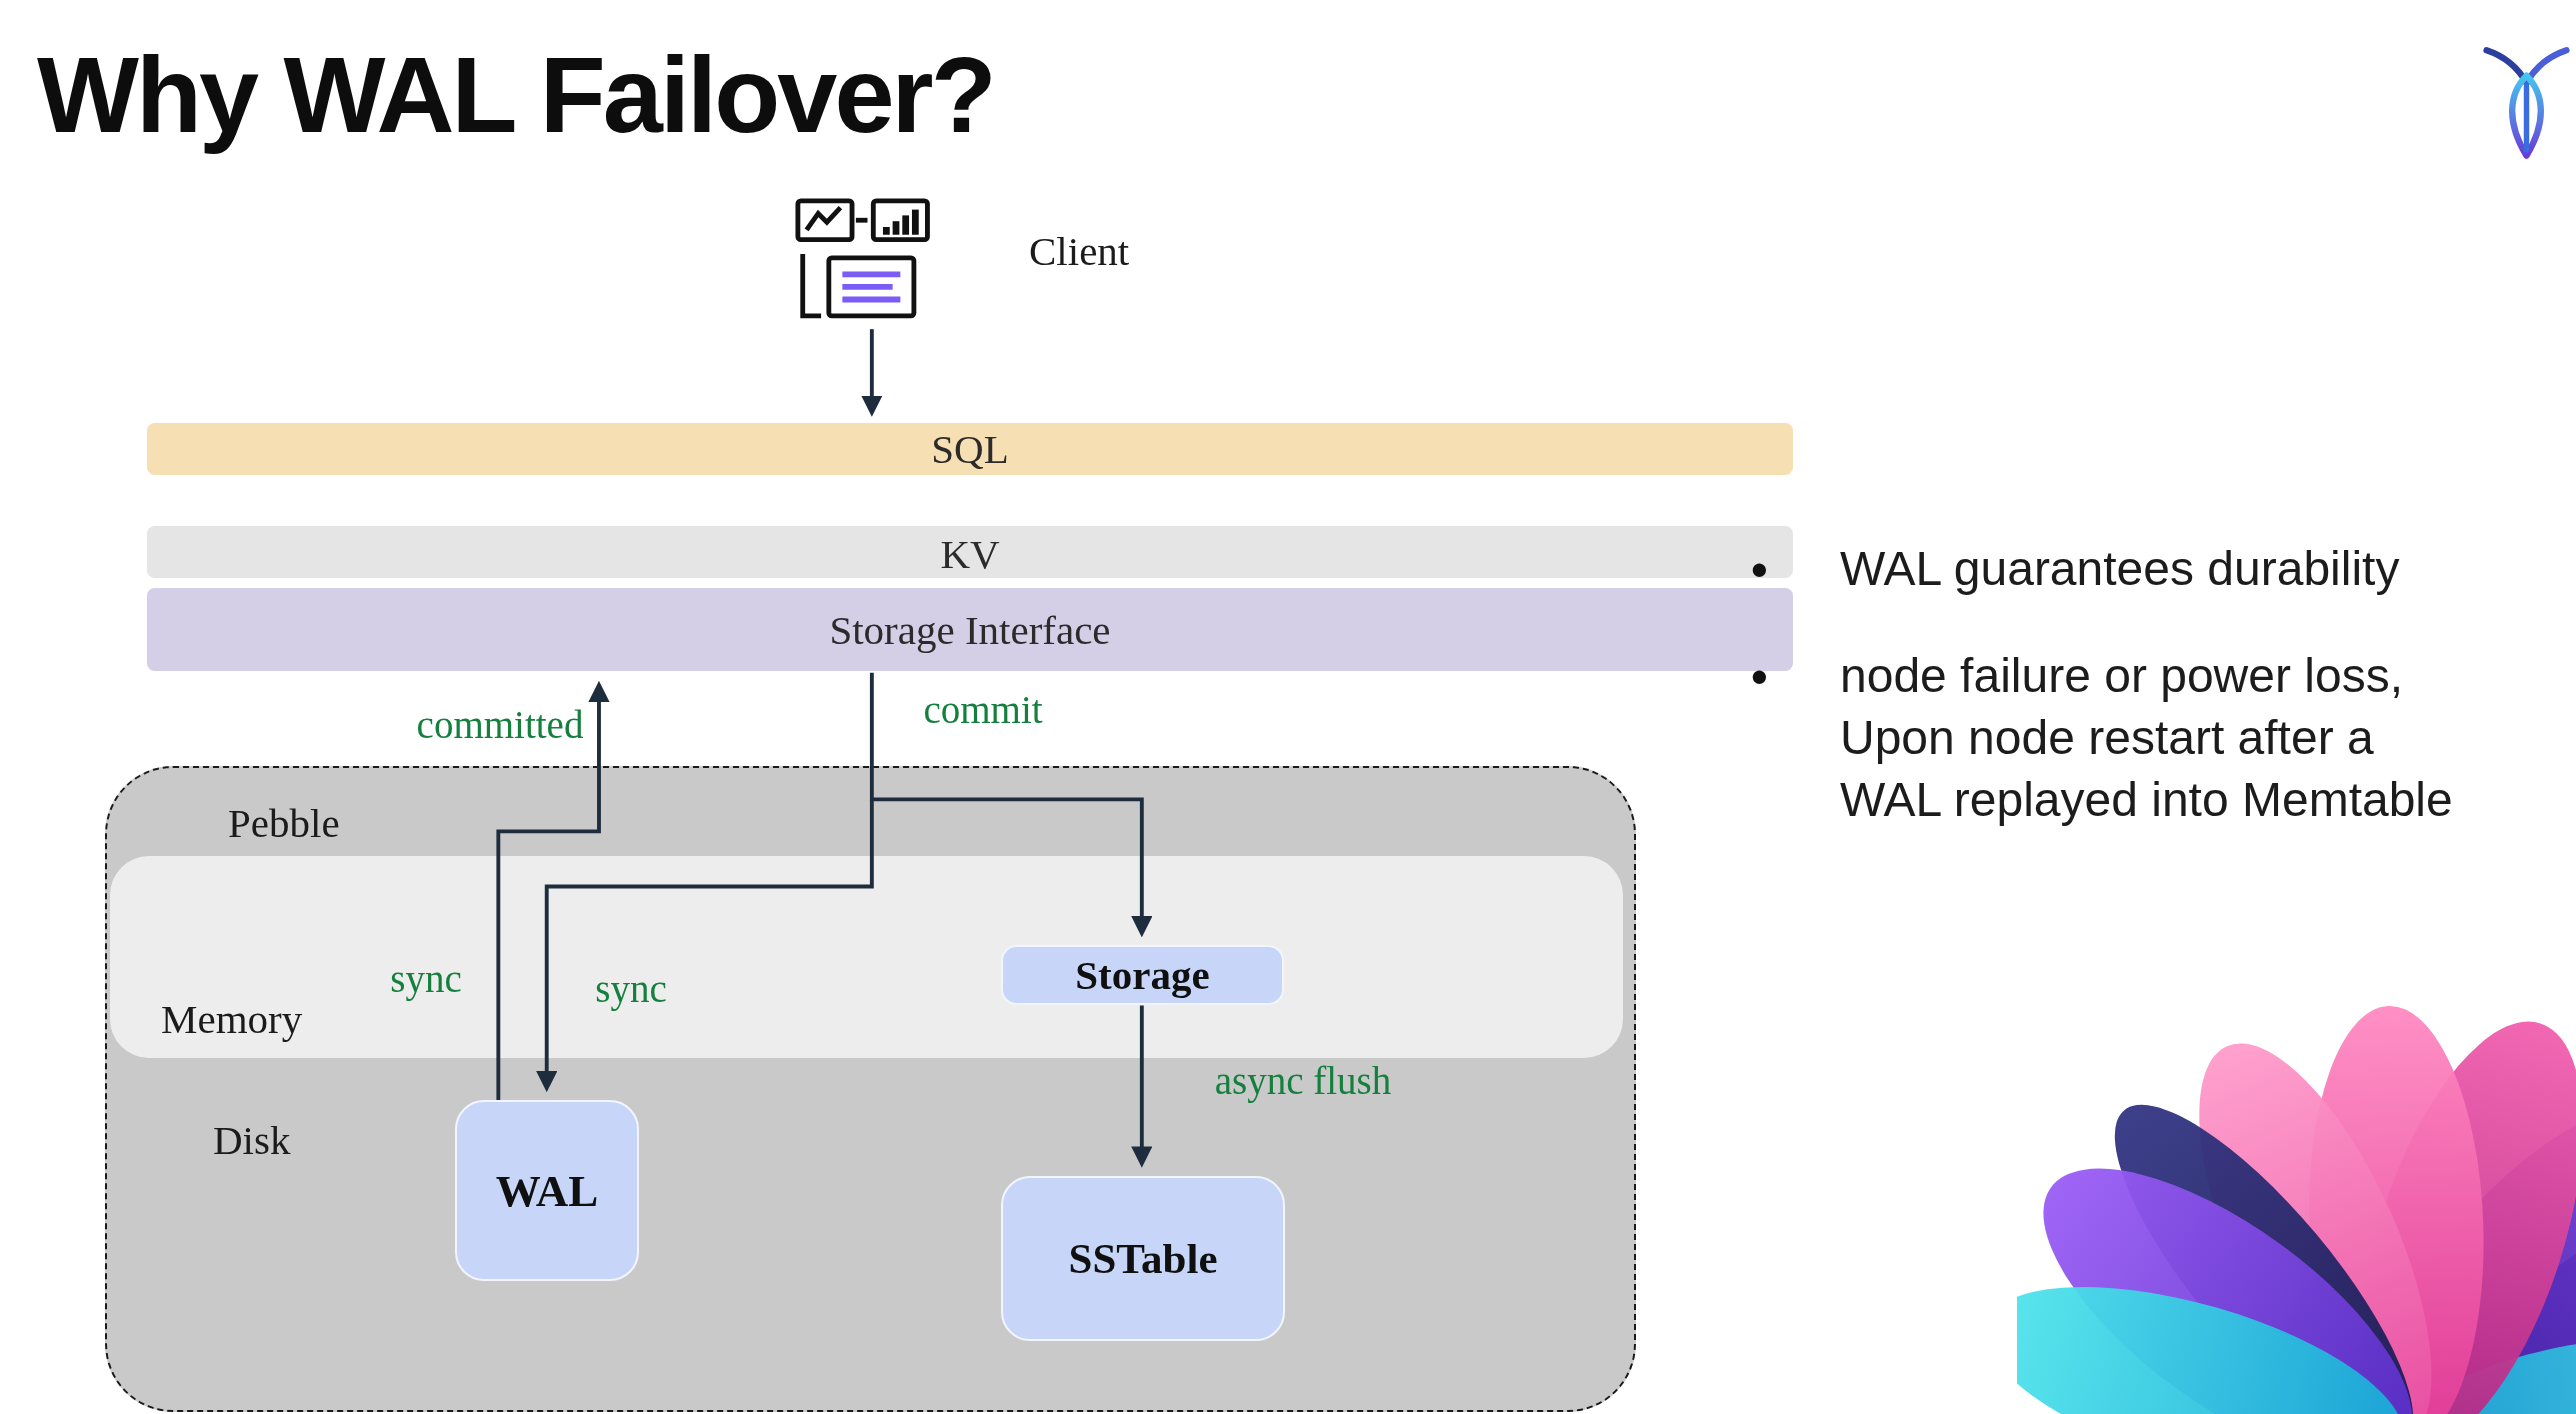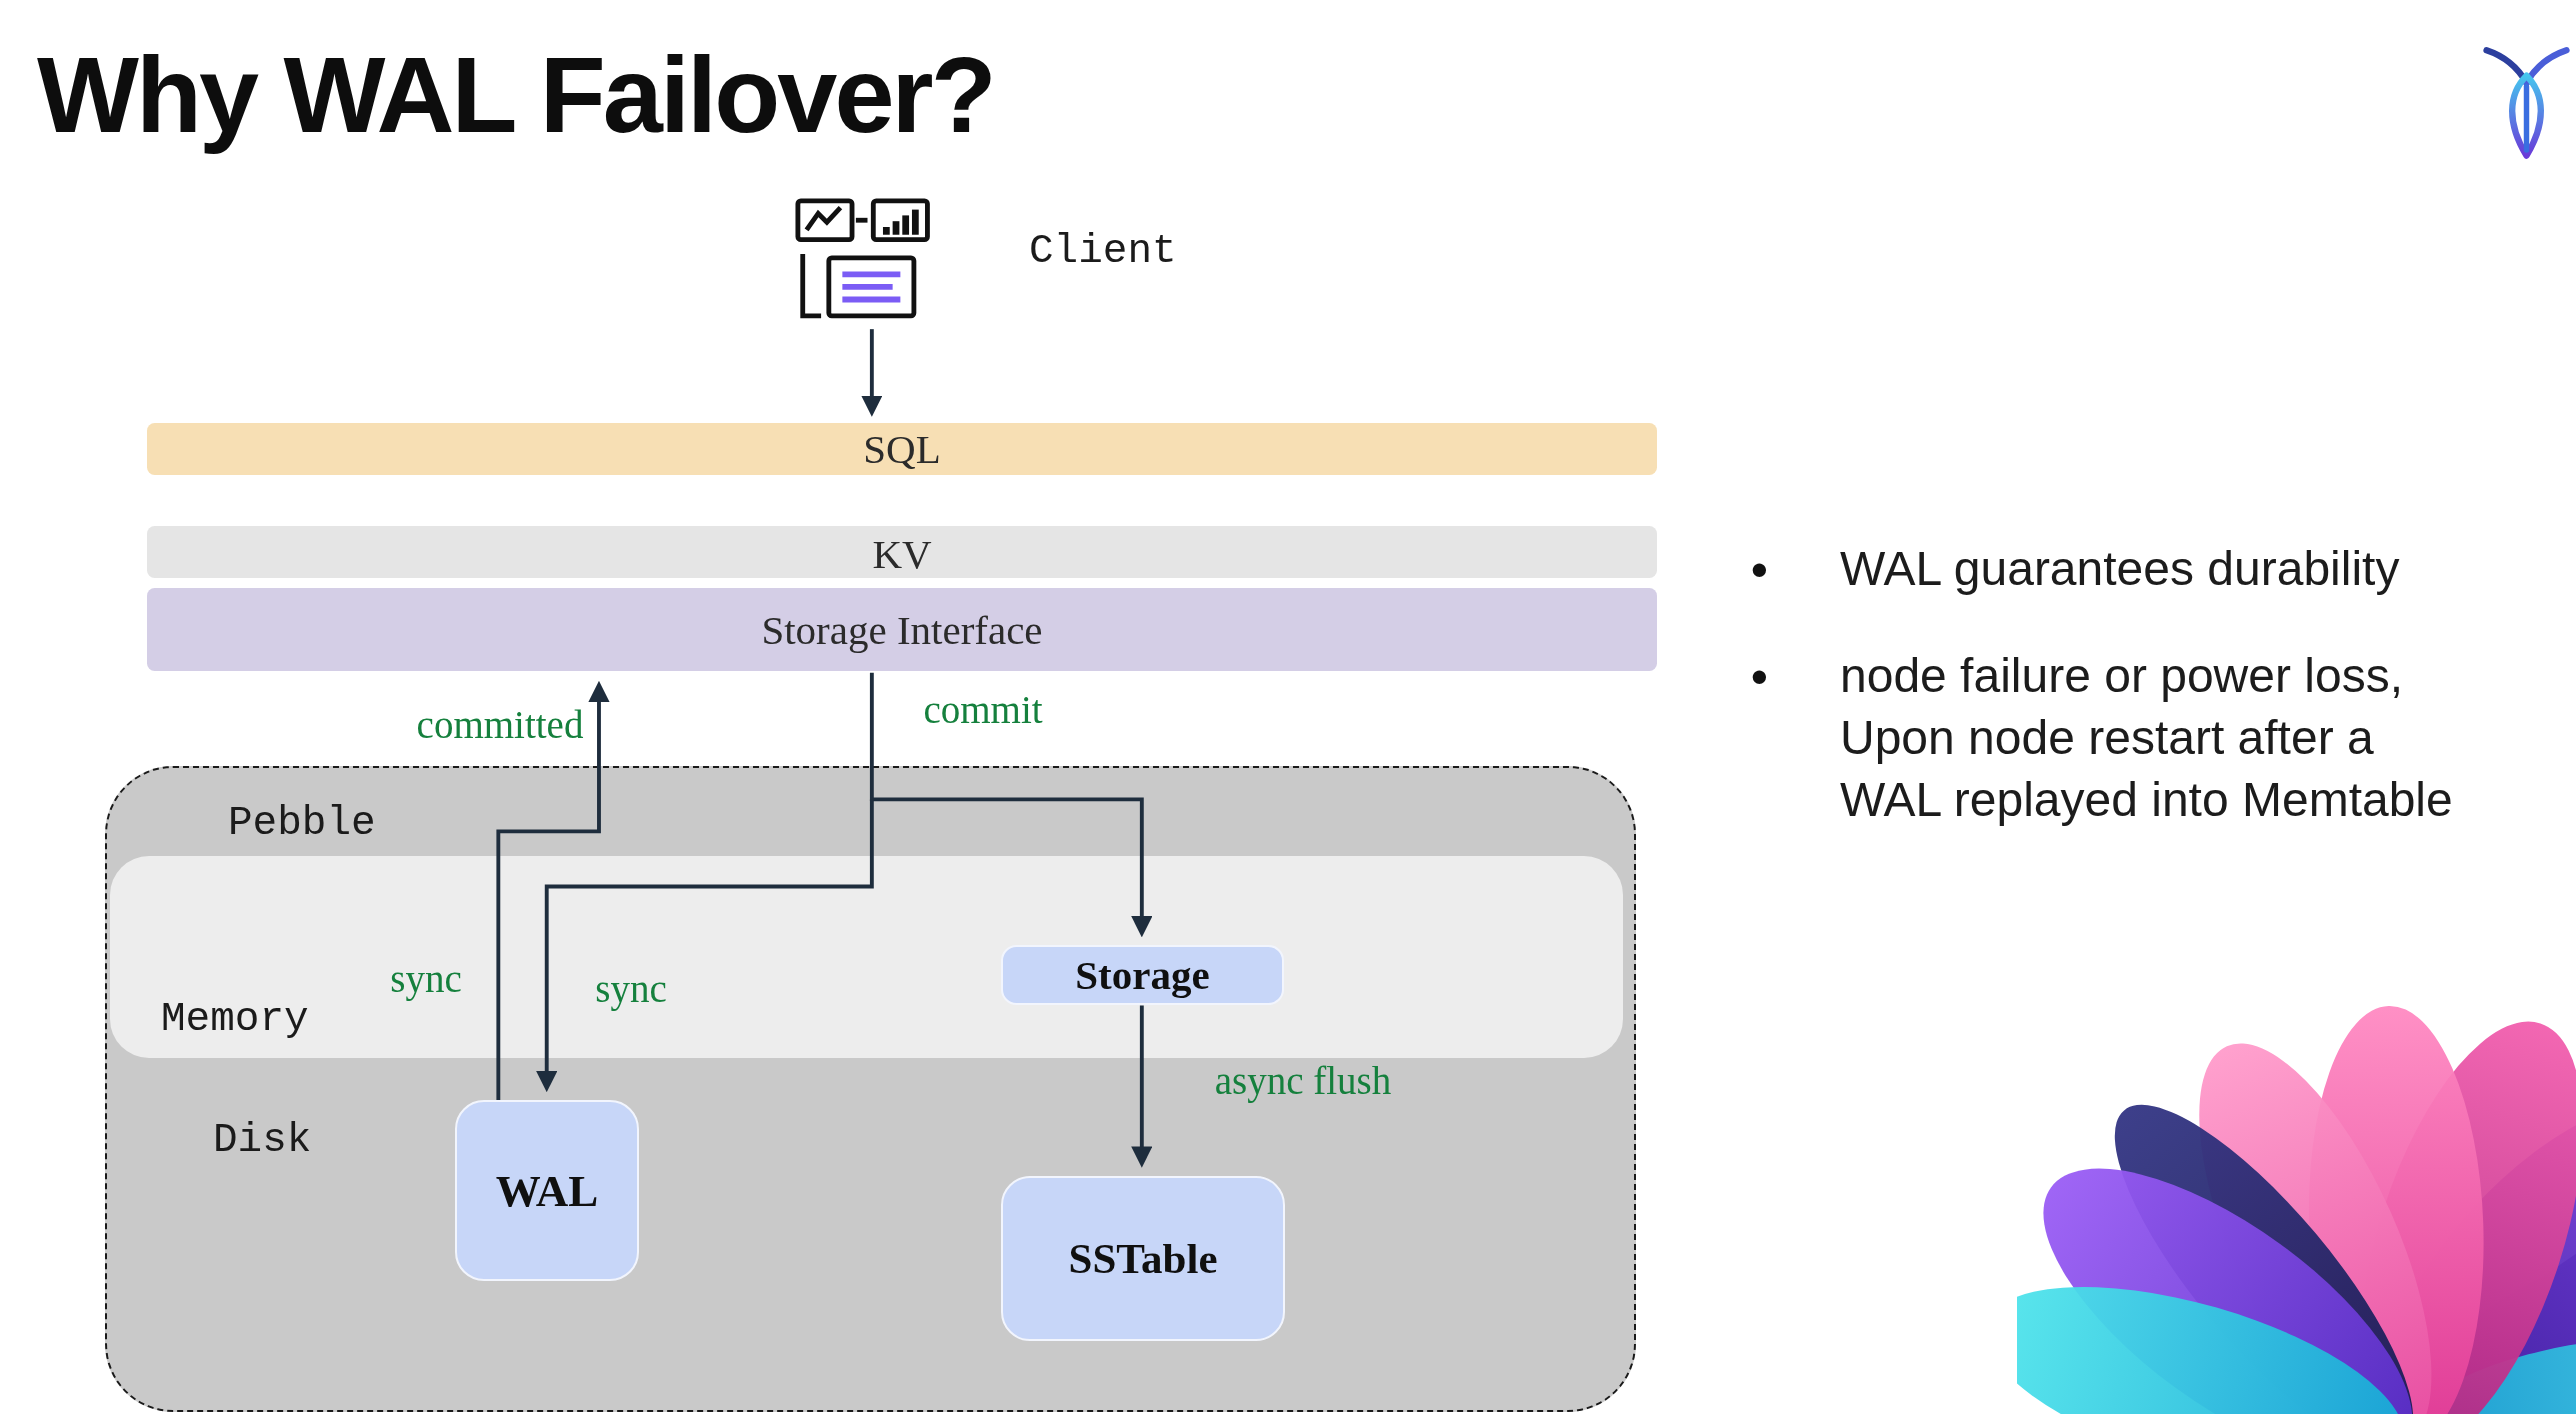--- a/index.html
+++ b/index.html
@@ -10,38 +10,38 @@
   .abs{position:absolute;}
 
   
   .slide-title{
     left:37px;top:33px;font-size:108px;font-weight:800;letter-spacing:-2.9px;
     color:#0d0d0d;line-height:1.15;
   }
 
   
   .layer{
-    left:147px;width:1510px;border-radius:7.7px;display:flex;align-items:center;justify-content:center;
+    left:147px;width:1646px;border-radius:7.7px;display:flex;align-items:center;justify-content:center;
     font-family:"Liberation Serif",serif;font-size:41px;color:#2b2b2b;z-index:2;
   }
   .layer-sql{top:423px;height:52px;background:#f7dfb4;}
   .layer-kv{top:526px;height:52px;background:#e5e5e5;align-items:flex-end;}
   .layer-storage{top:588px;height:83px;background:#d4cee6;}
 
   
   .pebble{
     left:105px;top:766px;width:1531px;height:646px;background:#c9c9c9;
     border:2.9px dashed #1a1a1a;border-radius:68px;z-index:1;box-sizing:border-box;
   }
   .memory-band{
     left:110px;top:856px;width:1513px;height:202px;background:#ededed;border-radius:39px;z-index:1;
   }
 
   .zone-label{
-    font-family:Liberation Mono, monospace;font-size:41px;color:#1b1b1b;z-index:3;
+    font-family:Liberation Serif, serif;font-size:41px;color:#1b1b1b;z-index:3;
     transform:translateY(-50%);white-space:nowrap;
   }
   .lbl-pebble{left:228px;top:823px;}
   .lbl-memory{left:161px;top:1019px;text-align:center;}
   .lbl-disk{left:213px;top:1140px;}
   .lbl-client{left:1029px;top:251px;}
 
   
   .blue-box{
     background:#c7d6f8;border:2.9px solid #f2f5fd;box-sizing:border-box;

